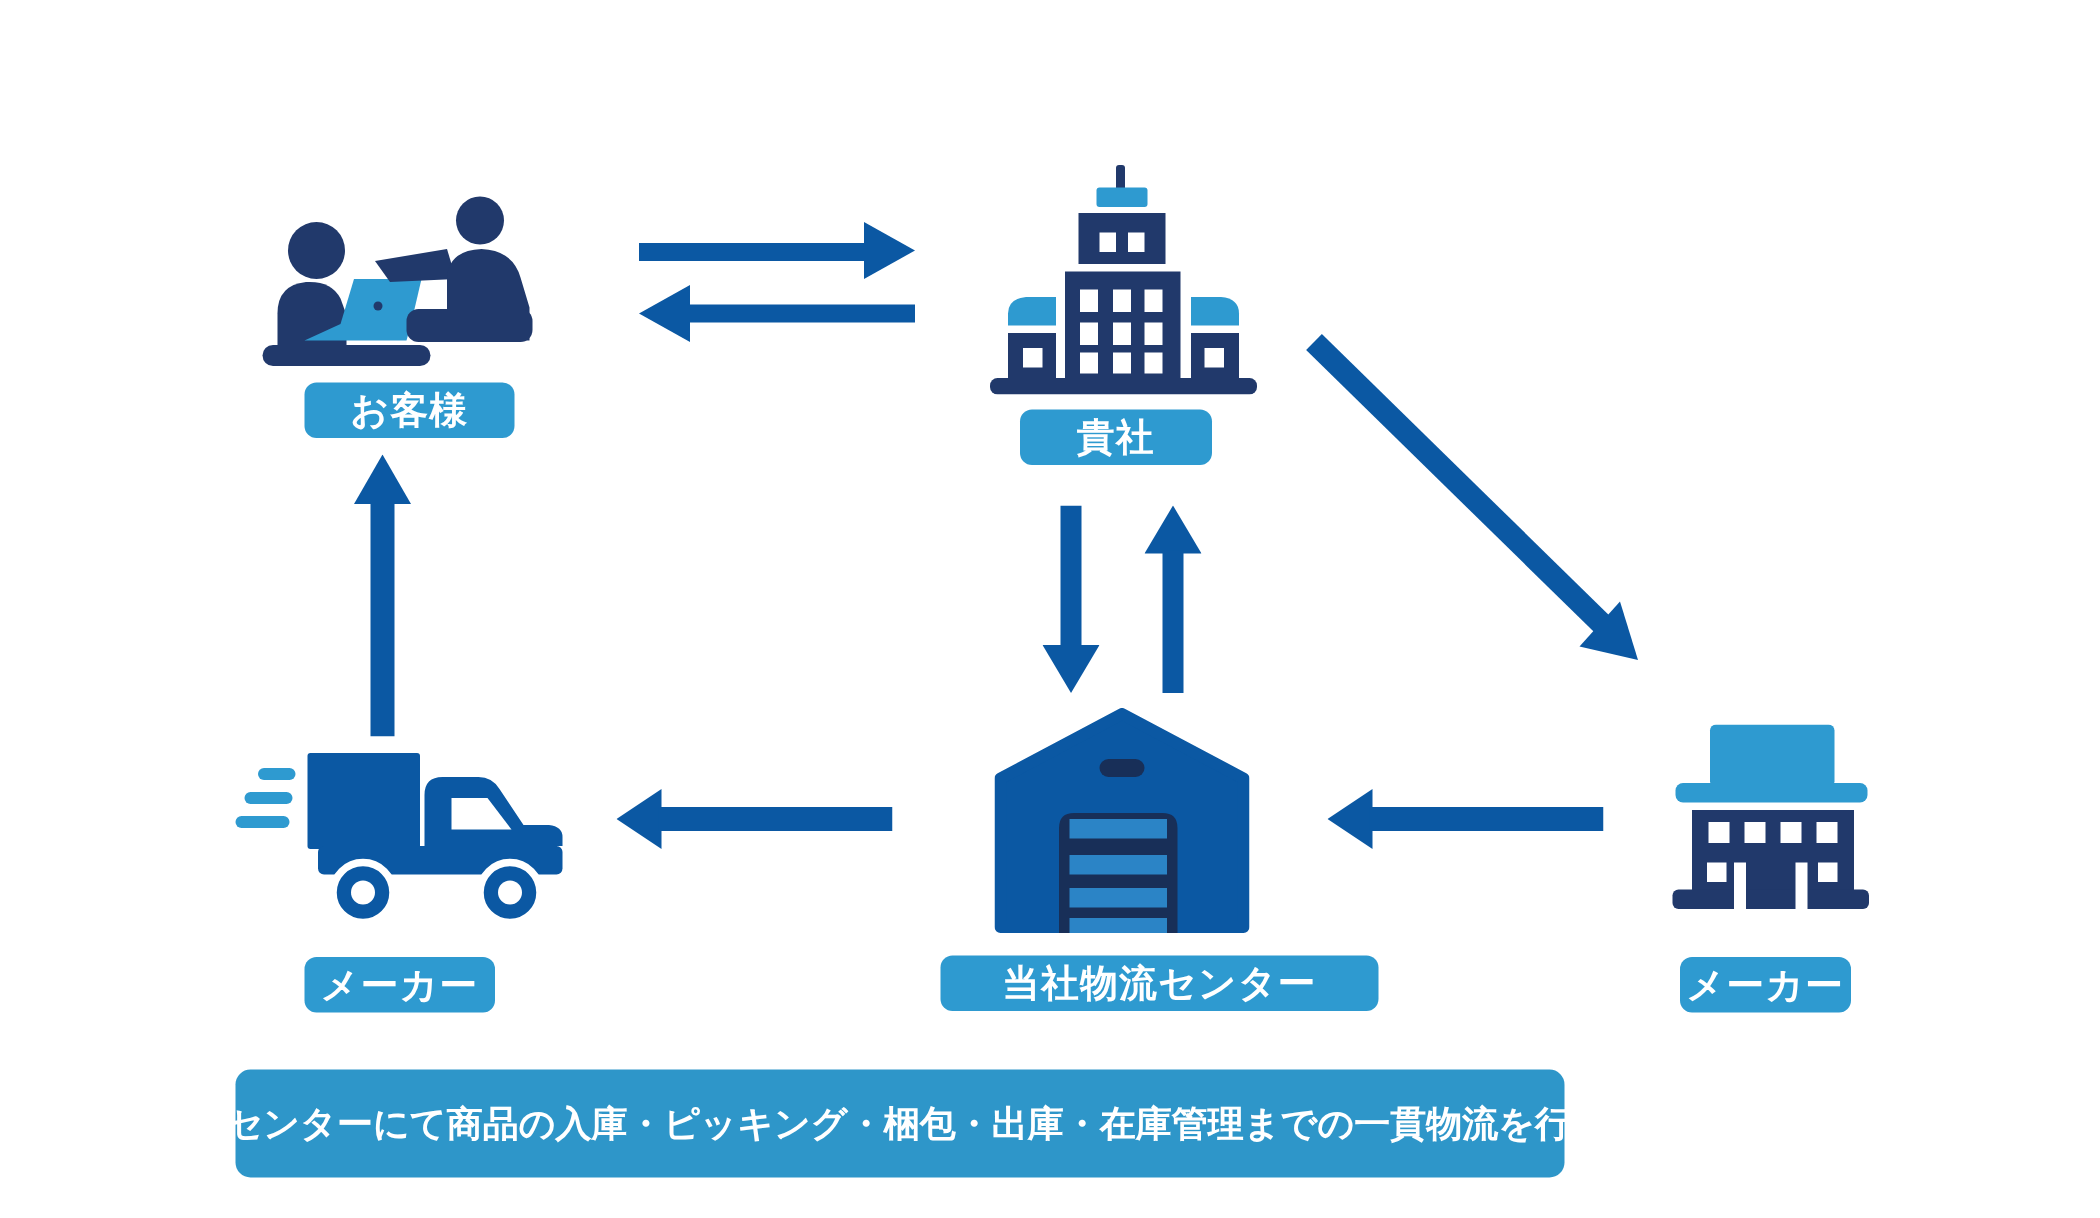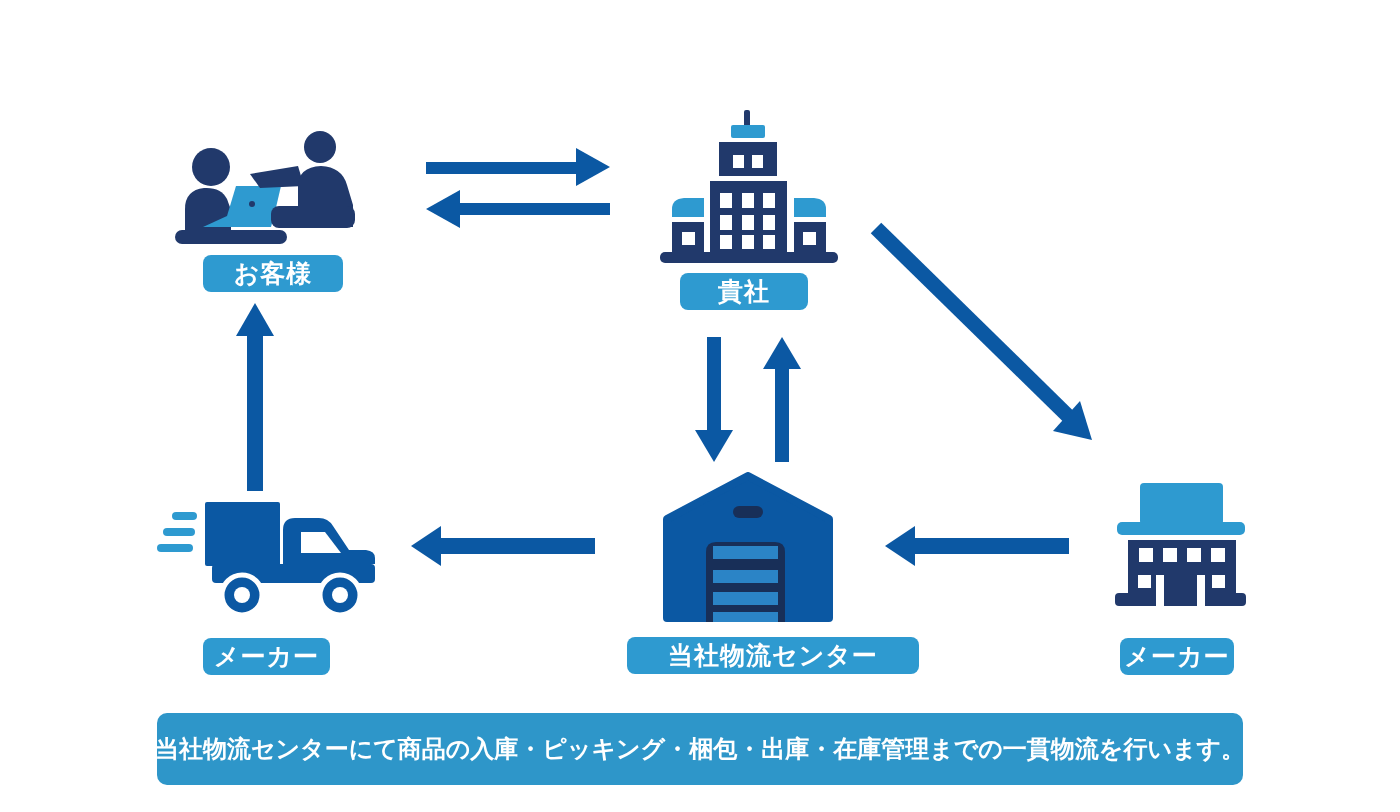--- a/index.html
+++ b/index.html
@@ -37,21 +37,21 @@
     font-weight:bold;
     display:flex;
     align-items:center;
     justify-content:center;
     letter-spacing:1px;
     white-space:nowrap;
   }
   .banner{
     position:absolute;
     left:157px; top:713px;
-    width:1086px; height:72px;
+    width:886px; height:72px;
     background:var(--banner-blue);
     border-radius:10px;
     color:#fff;
     font-size:24px;
     font-weight:bold;
     display:flex;
     align-items:center;
     justify-content:center;
     white-space:nowrap;
   }

